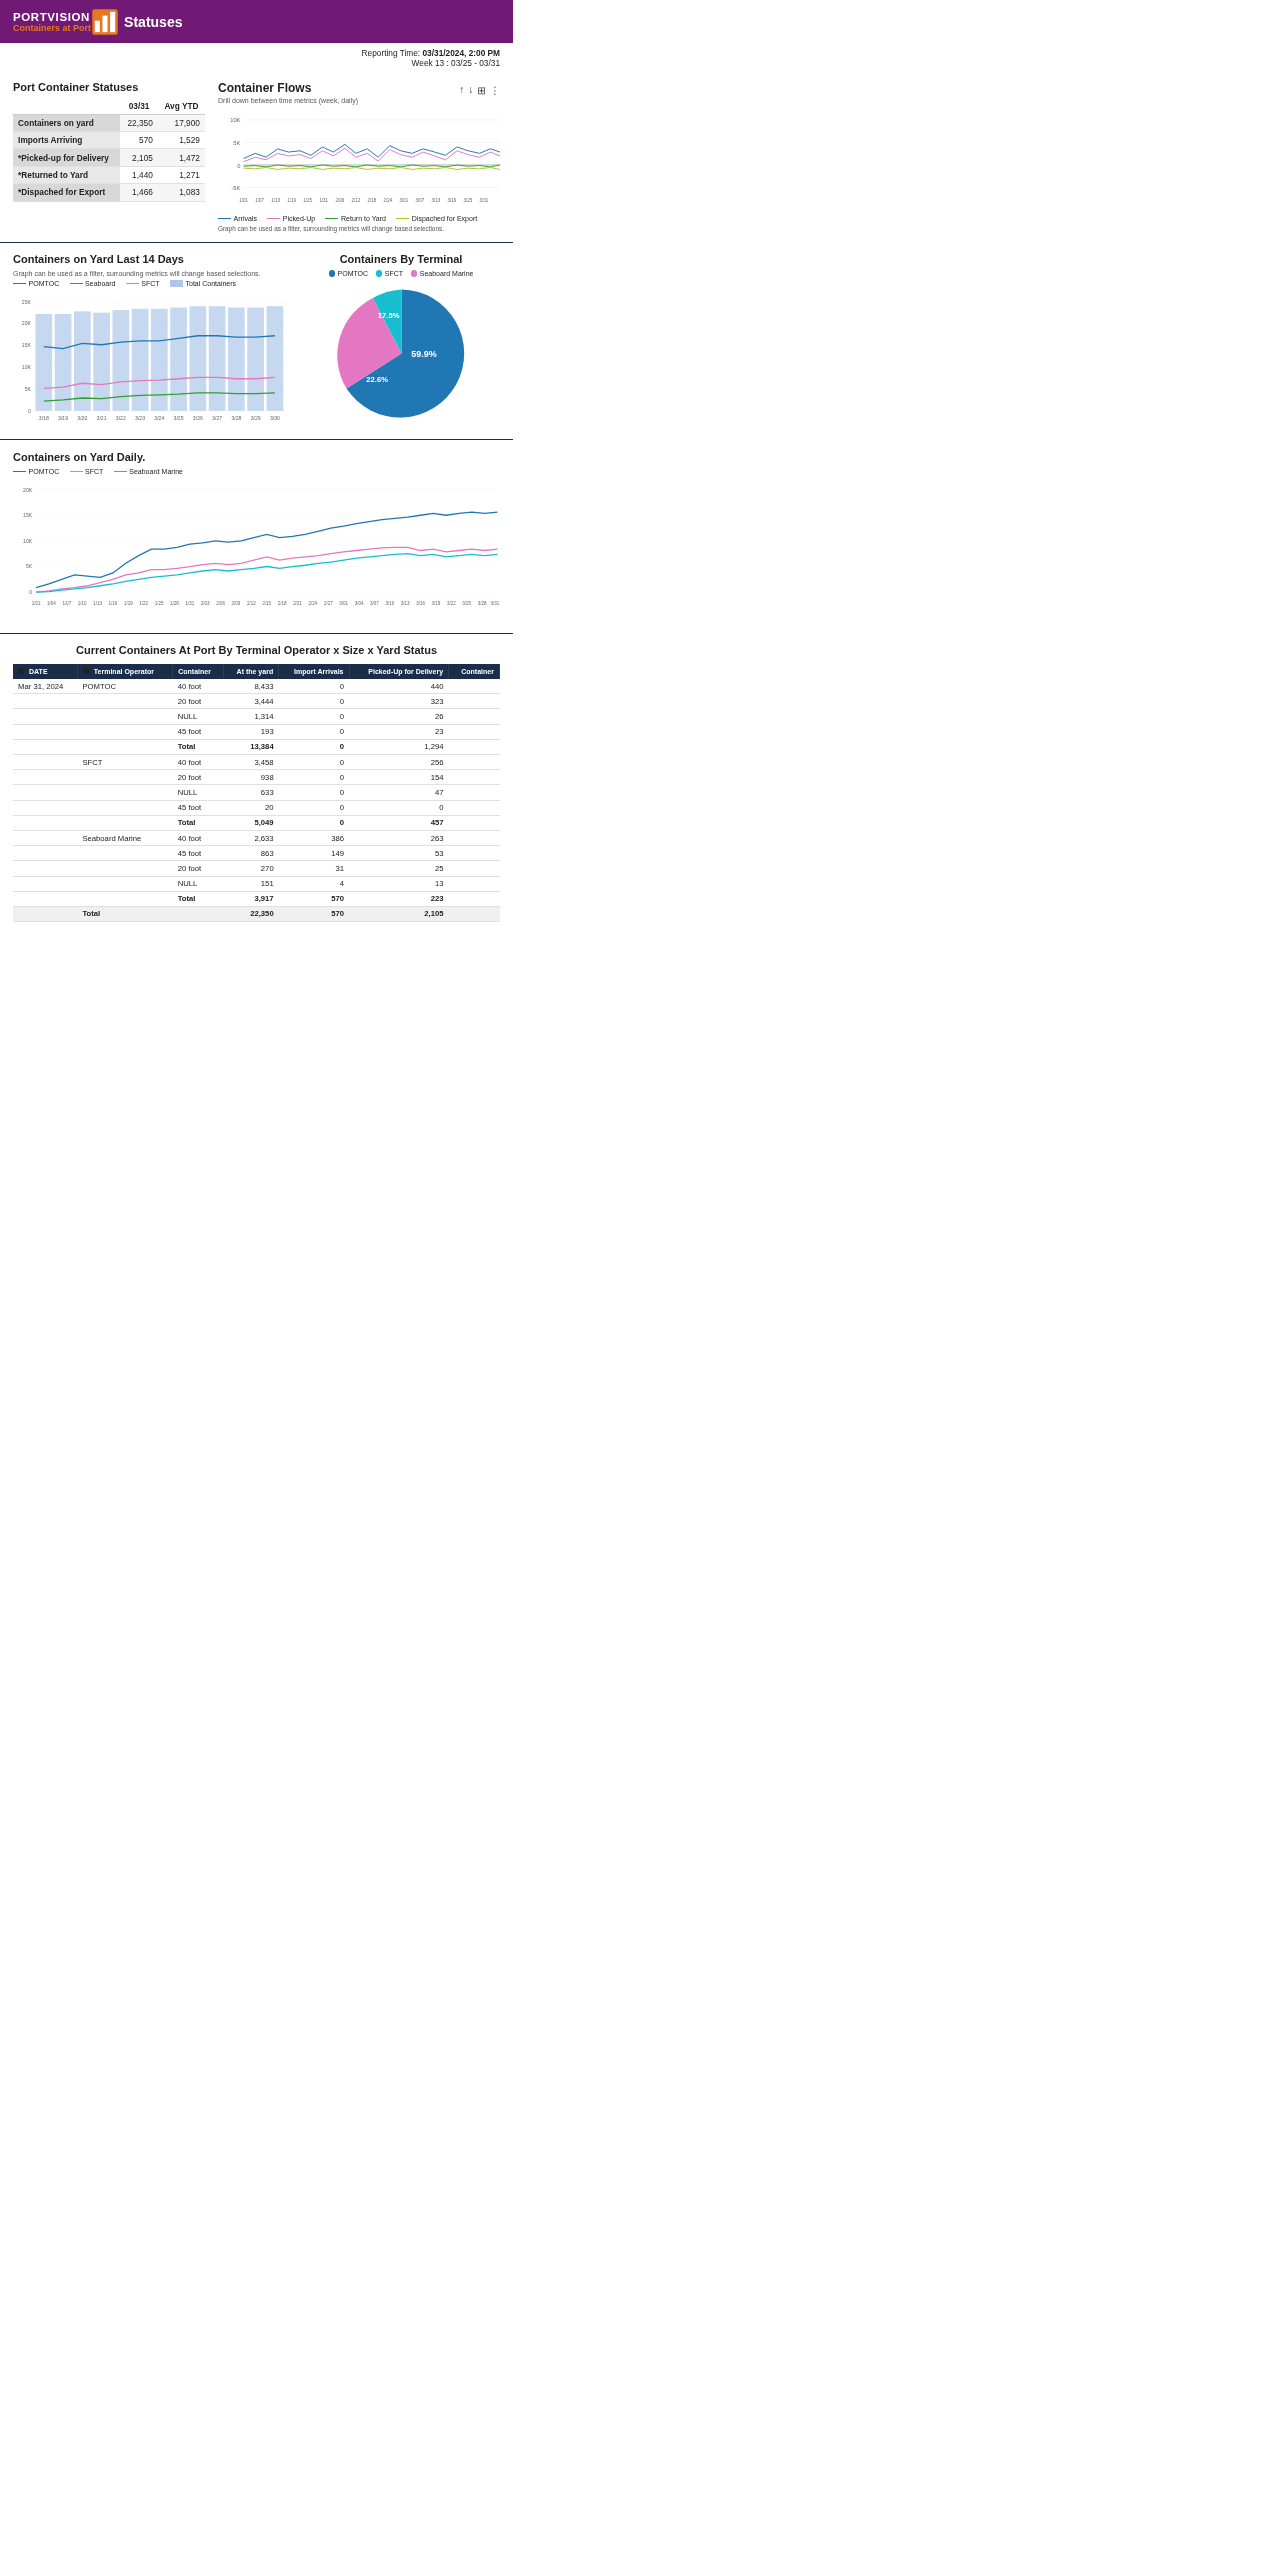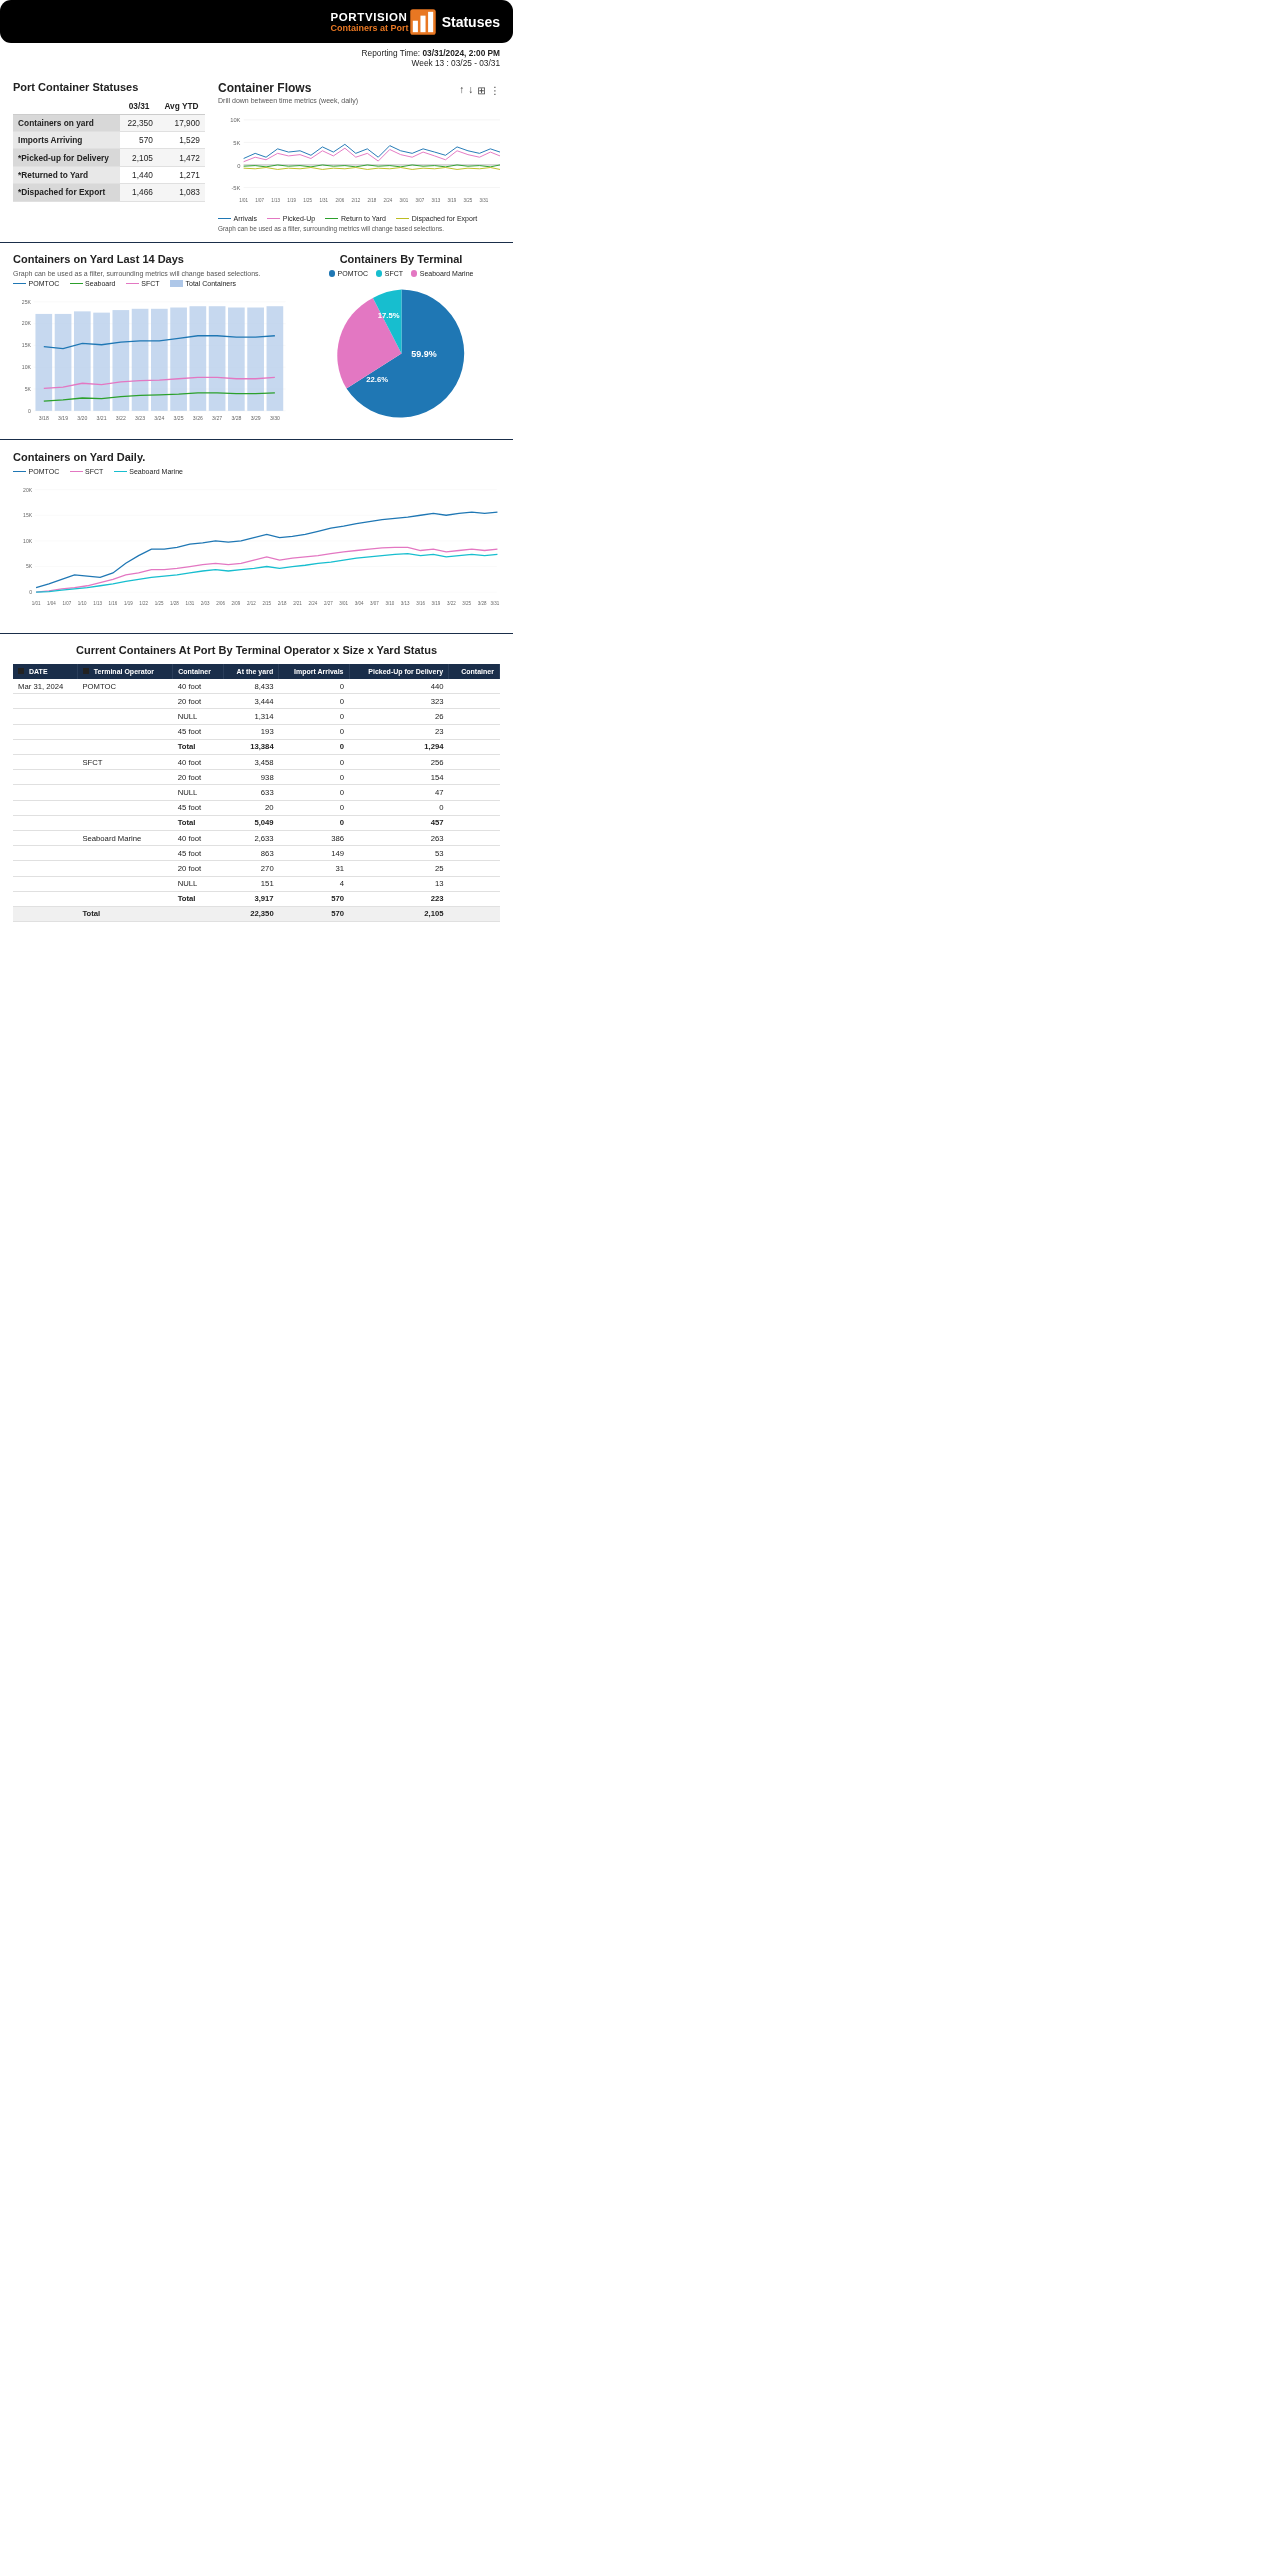--- a/index.html
+++ b/index.html
@@ -1,25 +1,24 @@
 <!DOCTYPE html>
 <html style="font-size:10.3px"><head>
   <meta charset="utf-8">
   <style>
     * { box-sizing: border-box; margin: 0; padding: 0; }
     body { font-family: Arial, sans-serif; background: #fff; color: #222; width: 513px; }
 
     
     .header {
-      background: #000000;
+      background: #701a75;
       display: flex;
       align-items: center;
-      justify-content: flex-end;
+      justify-content: flex-start;
       padding: 7.7px 13px;
-      border-radius: 11px;
     }
     .header-left { display: flex; flex-direction: column; }
     .header-title { color: #fff; font-size: 11.5px; font-weight: bold; letter-spacing: 0.6px; }
     .header-subtitle { color: #e87722; font-size: 9px; font-weight: bold; }
     .header-logo { display: flex; align-items: center; gap: 5.1px; }
     .logo-icon { width: 28px; height: 28px; }
     .logo-text { color: #fff; font-size: 14px; font-weight: bold; }
 
     
     .reporting-bar {
@@ -463,21 +462,21 @@
     <td class="num" style="">0</td>
     <td class="num" style="">23</td>
     <td class="num"></td>
   </tr>
         <tr class="group-total">
     <td></td>
     <td></td>
     <td style="font-weight:bold;">Total</td>
     <td class="num" style="font-weight:bold;">13,384</td>
     <td class="num" style="font-weight:bold;">0</td>
-    <td class="num" style="font-weight:bold;">1,294</td>
+    <td class="num" style="font-weight:normal;">1,294</td>
     <td class="num"></td>
   </tr>
         <tr>
     <td></td>
     <td>SFCT</td>
     <td style="">40 foot</td>
     <td class="num" style="">3,458</td>
     <td class="num" style="">0</td>
     <td class="num" style="">256</td>
     <td class="num"></td>

